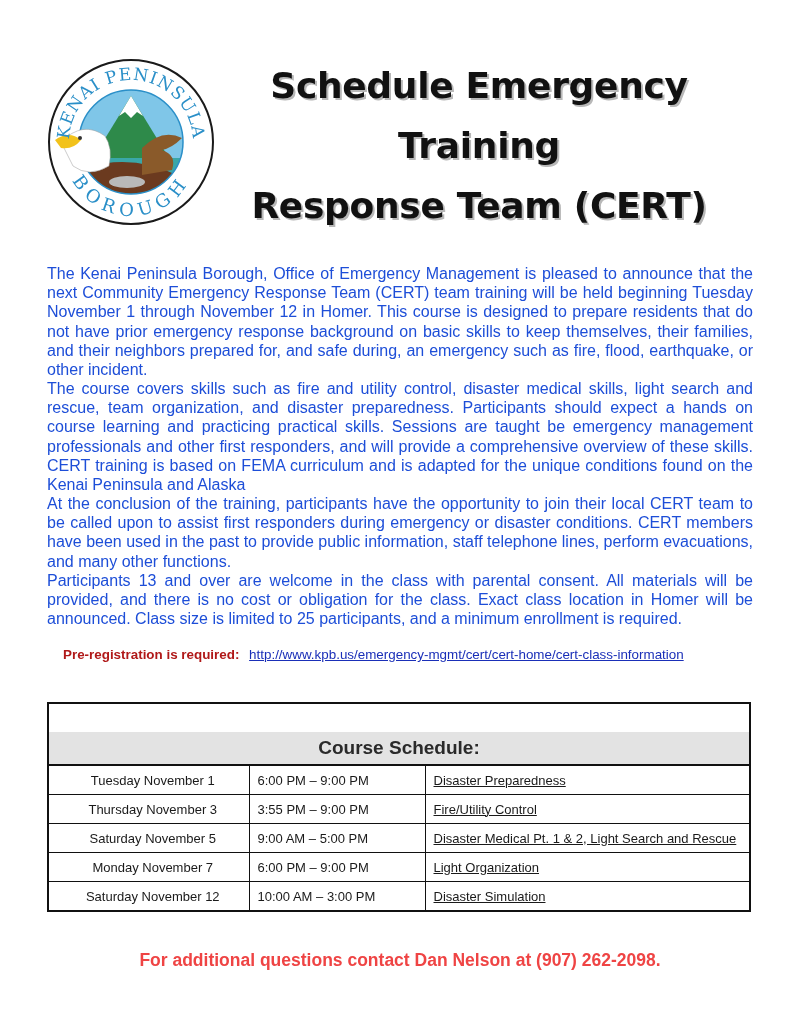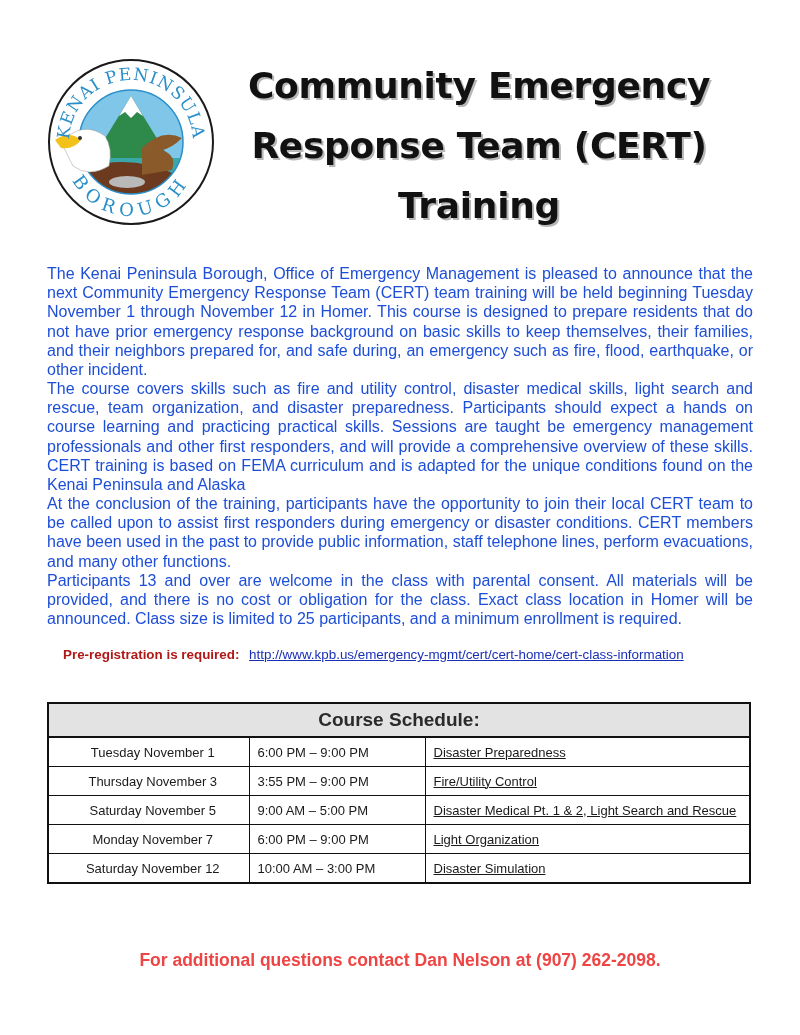--- a/index.html
+++ b/index.html
@@ -15,21 +15,21 @@
           text-align: justify; color: #1d4ed8; }
   .para.p1 { top: 264px; }
   .para.p2 { top: 379px; }
   .para.p3 { top: 494px; }
   .para.p4 { top: 571px; }
   .prereg { position: absolute; left: 47px; top: 647px; font-size: 13.4px; white-space: nowrap; margin-left: 16px; }
   .prereg .label { color: #b01818; font-weight: bold; }
   .prereg a { color: #1a2fb8; text-decoration: underline; margin-left: 6px; }
   .schedule { position: absolute; left: 47px; top: 702px; width: 704px; border: 2px solid #111;
               border-collapse: collapse; box-sizing: border-box; }
-  .schedule table { width: 100%; border-collapse: collapse; table-layout: fixed; }
+  .schedule table { width: 100%; border-collapse: collapse; table-layout: fixed; margin-top: 28px; }
   .schedule th { background: #e3e3e3; font-size: 19px; font-weight: bold; height: 32px;
                  border-bottom: 2px solid #111; color: #2a2a2a; padding: 0; }
   .schedule td { height: 28px; border: 1px solid #111; font-size: 13px; padding: 0 0 0 8px;
                  color: #1a1a1a; white-space: nowrap; }
   .schedule tr:last-child td { border-bottom: none; }
   .schedule td:first-child { border-left: none; text-align: center; }
   .schedule td:last-child { border-right: none; text-decoration: underline; }
   .contact { position: absolute; left: 0; width: 800px; top: 950px; text-align: center;
              font-size: 17.5px; font-weight: bold; color: #ef4444; }
 </style>
@@ -62,23 +62,23 @@
     <text font-family="DejaVu Serif, serif" font-size="17" fill="#2a8fc8" letter-spacing="1">
       <textPath href="#arcTop" startOffset="50%" text-anchor="middle">KENAI PENINSULA</textPath>
     </text>
     <text font-family="DejaVu Serif, serif" font-size="18" fill="#2a8fc8" letter-spacing="6">
       <textPath href="#arcBot" startOffset="50%" text-anchor="middle">BOROUGH</textPath>
     </text>
   </svg>
 </div>
 
 <div class="title">
-  <div>Community Emergency</div>
+  <div>Schedule Emergency</div>
+  <div>Training</div>
   <div>Response Team (CERT)</div>
-  <div>Training</div>
 </div>
 
 <p class="para p1" style="margin:0">The Kenai Peninsula Borough, Office of Emergency Management is pleased to announce that the next Community Emergency Response Team (CERT) team training will be held beginning Tuesday November 1 through November 12 in Homer.  This course is designed to prepare residents that do not have prior emergency response background on basic skills to keep themselves, their families, and their neighbors prepared for, and safe during, an emergency such as fire, flood, earthquake, or other incident.</p>
 <p class="para p2" style="margin:0">The course covers skills such as fire and utility control, disaster medical skills, light search and rescue, team organization, and disaster preparedness.  Participants should expect a hands on course learning and practicing practical skills.  Sessions are taught be emergency management professionals and other first responders, and will provide a comprehensive overview of these skills.  CERT training is based on FEMA curriculum and is adapted for the unique conditions found on the Kenai Peninsula and Alaska</p>
 <p class="para p3" style="margin:0">At the conclusion of the training, participants have the opportunity to join their local CERT team to be called upon to assist first responders during emergency or disaster conditions.  CERT members have been used in the past to provide public information, staff telephone lines, perform evacuations, and many other functions.</p>
 <p class="para p4" style="margin:0">Participants 13 and over are welcome in the class with parental consent.  All materials will be provided, and there is no cost or obligation for the class.  Exact class location in Homer will be announced.  Class size is limited to 25 participants, and a minimum enrollment is required.</p>
 
 <div class="prereg">
   <span class="label">Pre-registration is required:</span>
   <a>http://www.kpb.us/emergency-mgmt/cert/cert-home/cert-class-information</a>

